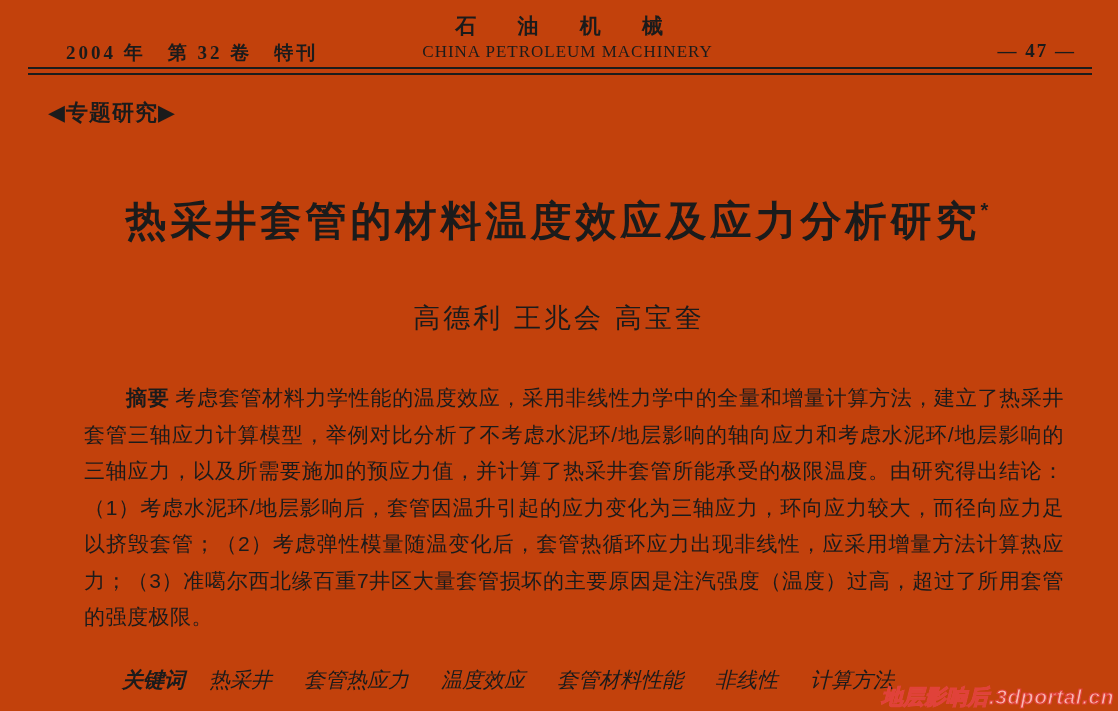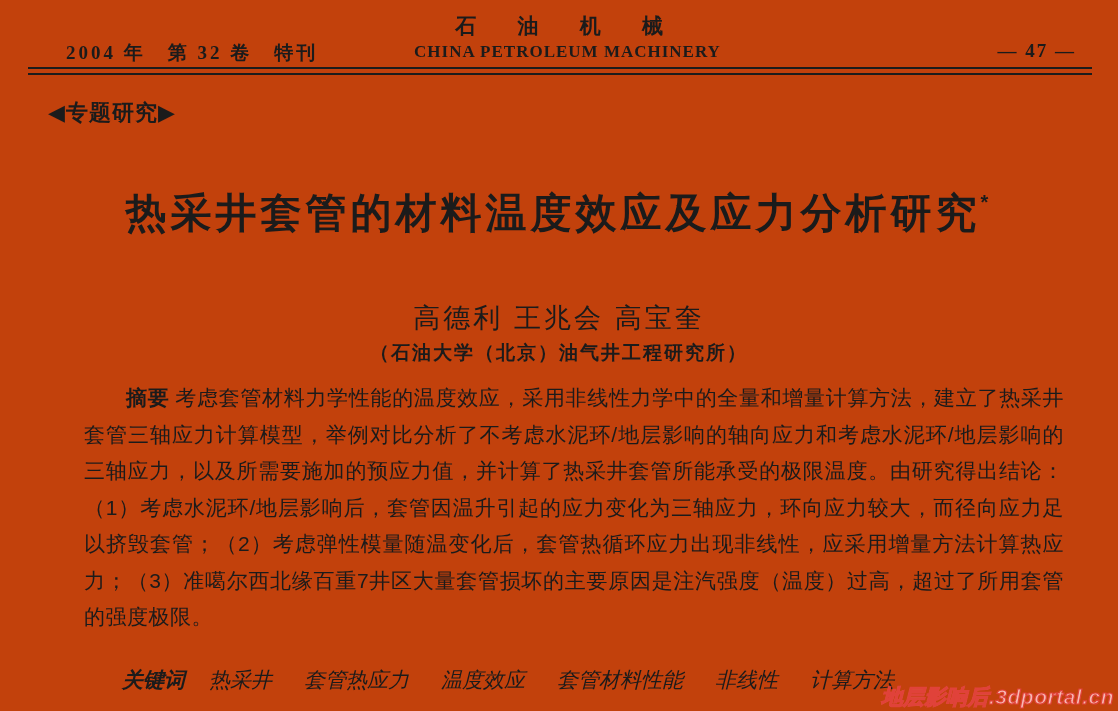--- a/index.html
+++ b/index.html
@@ -43,21 +43,21 @@
     margin-left: 28px;
   }
   .journal-en {
     position: absolute;
     top: 42px;
     left: 17px;
     right: 0;
     text-align: center;
     font-family: "Liberation Serif", "DejaVu Serif", serif;
     font-size: 17px;
-    font-weight: 700;
+    font-weight: 400;
     letter-spacing: 1px;
     white-space: nowrap;
   }
   .page-number {
     position: absolute;
     top: 40px;
     right: 42px;
     font-family: "Liberation Serif", "DejaVu Serif", serif;
     font-size: 19px;
     font-weight: 600;
@@ -82,21 +82,21 @@
     font-weight: 800;
     letter-spacing: 1px;
     white-space: nowrap;
   }
   
   .title {
     position: absolute;
     top: 178px;
     left: 0;
     right: 0;
-    margin: 8px;
+    margin: 16px;
     text-align: center;
     font-size: 41px;
     font-weight: 800;
     letter-spacing: 4px;
     white-space: nowrap;
   }
   .title sup {
     font-size: 20px;
     vertical-align: 18px;
   }
@@ -185,21 +185,20 @@
   <div class="section-label">◀专题研究▶</div>
 
   <h1 class="title"><span>热采井套管的材料温度效应及应力分析研究</span><sup>*</sup></h1>
 
   <div class="authors">
     <span class="author">高德利</span>
     <span class="author">王兆会</span>
     <span class="author">高宝奎</span>
   </div>
 
-  <div class="affiliation">（石油大学（北京）油气井工程研究所）</div>
 
   <p class="abstract"><span class="abstract-label">摘要</span><span>考虑套管材料力学性能的温度效应，采用非线性力学中的全量和增量计算方法，建立了热采井套管三轴应力计算模型，举例对比分析了不考虑水泥环/地层影响的轴向应力和考虑水泥环/地层影响的三轴应力，以及所需要施加的预应力值，并计算了热采井套管所能承受的极限温度。由研究得出结论：（1）考虑水泥环/地层影响后，套管因温升引起的应力变化为三轴应力，环向应力较大，而径向应力足以挤毁套管；（2）考虑弹性模量随温变化后，套管热循环应力出现非线性，应采用增量方法计算热应力；（3）准噶尔西北缘百重7井区大量套管损坏的主要原因是注汽强度（温度）过高，超过了所用套管的强度极限。</span></p>
 
   <div class="keywords">
     <span class="keywords-label">关键词</span><span class="kw">热采井</span><span class="kw">套管热应力</span><span class="kw">温度效应</span><span class="kw">套管材料性能</span><span class="kw">非线性</span><span class="kw">计算方法</span>
   </div>
 
   <div class="watermark">地层影响后.3dportal.cn</div>
 
 </div>

